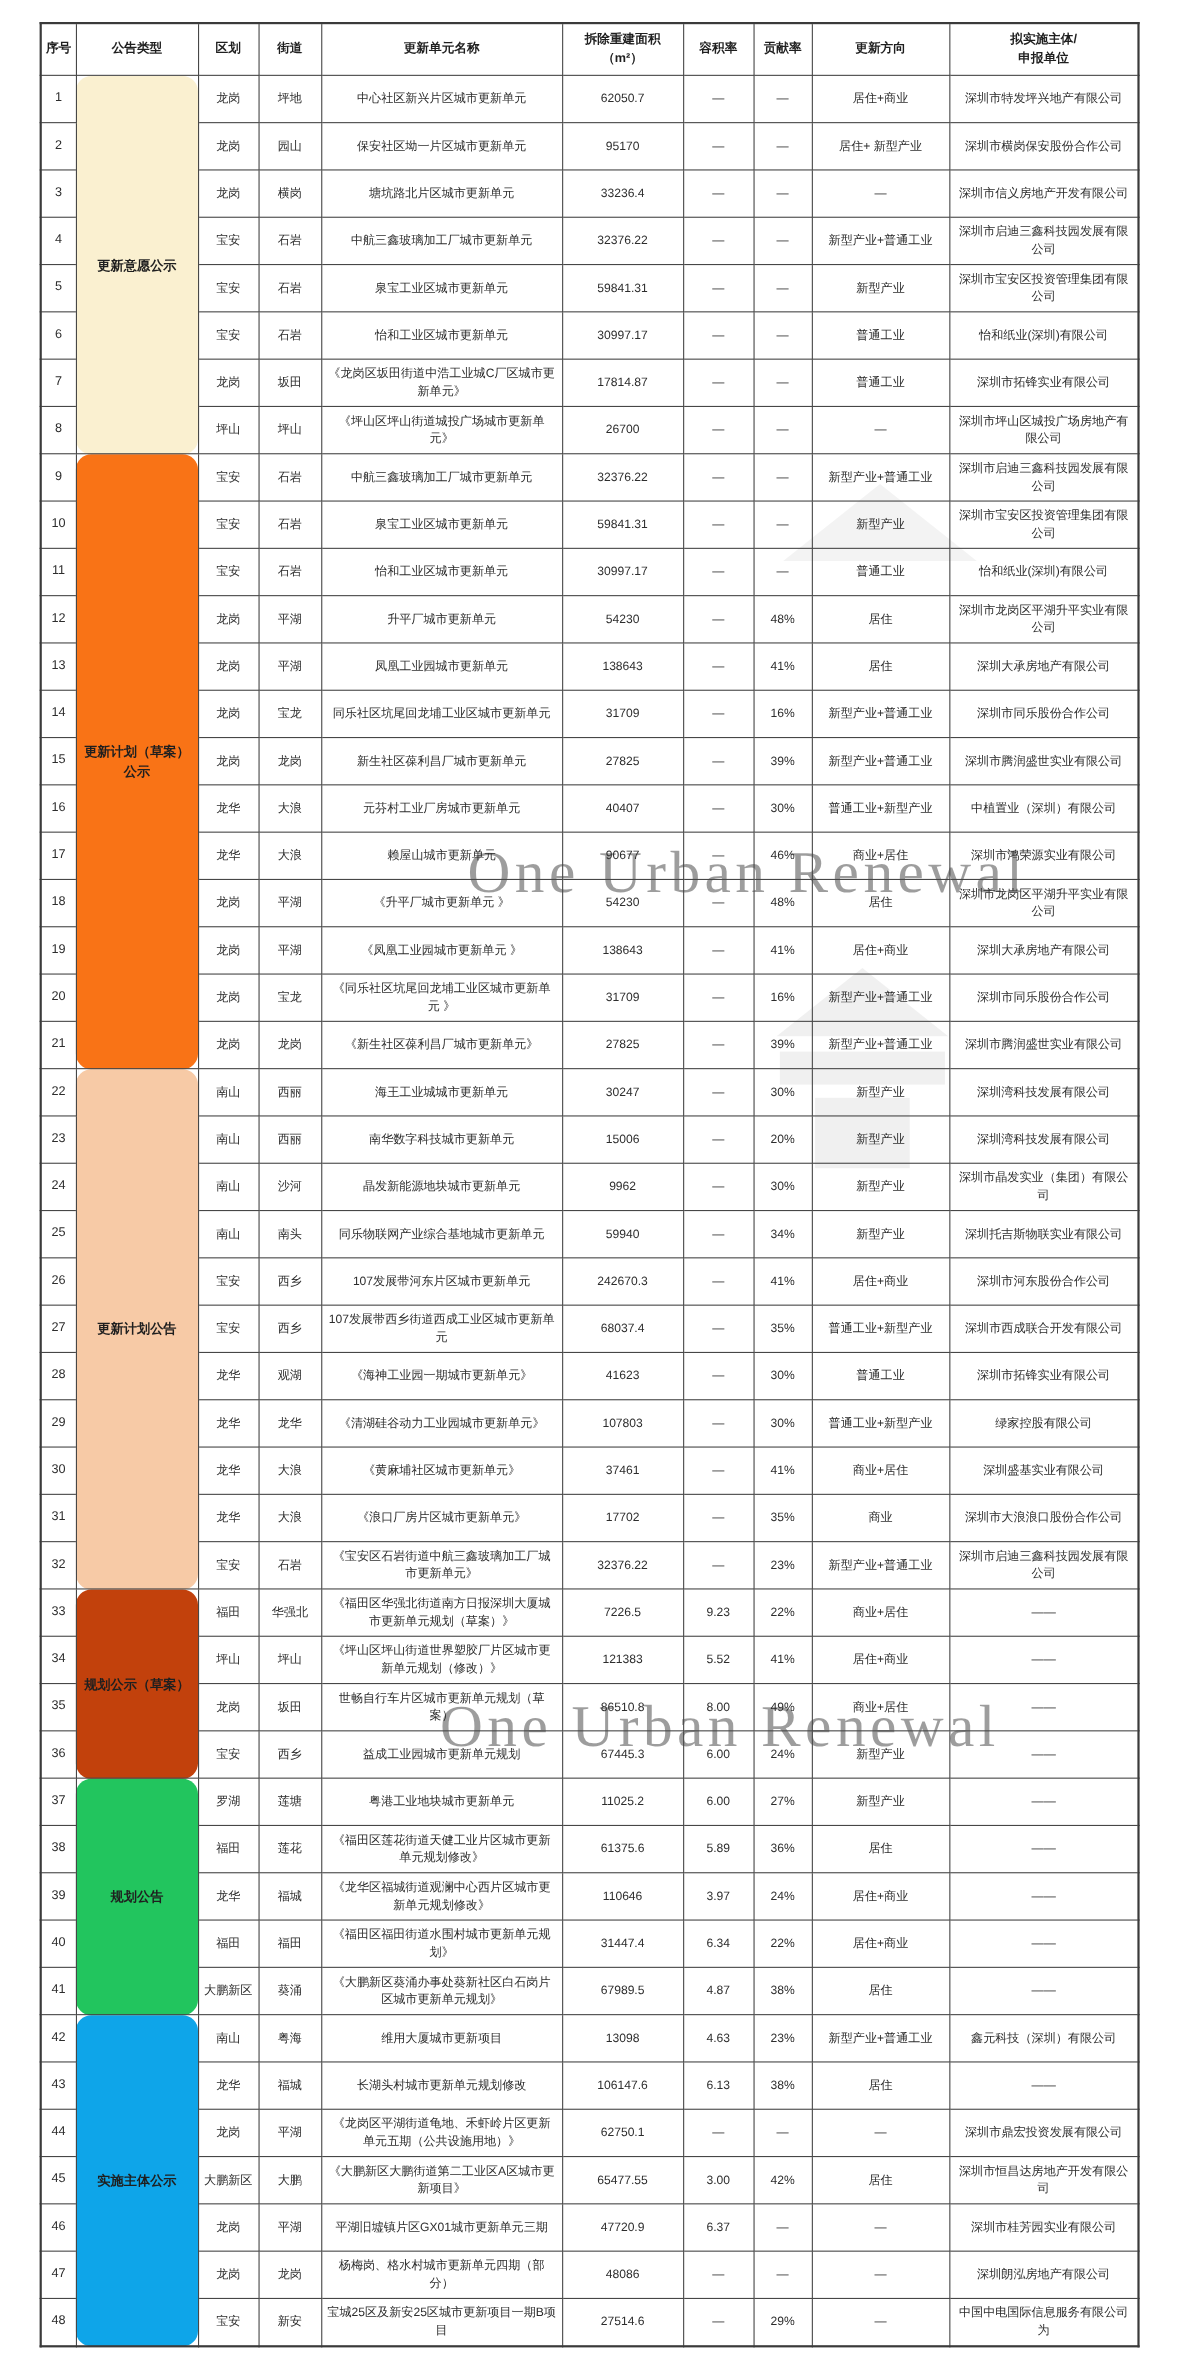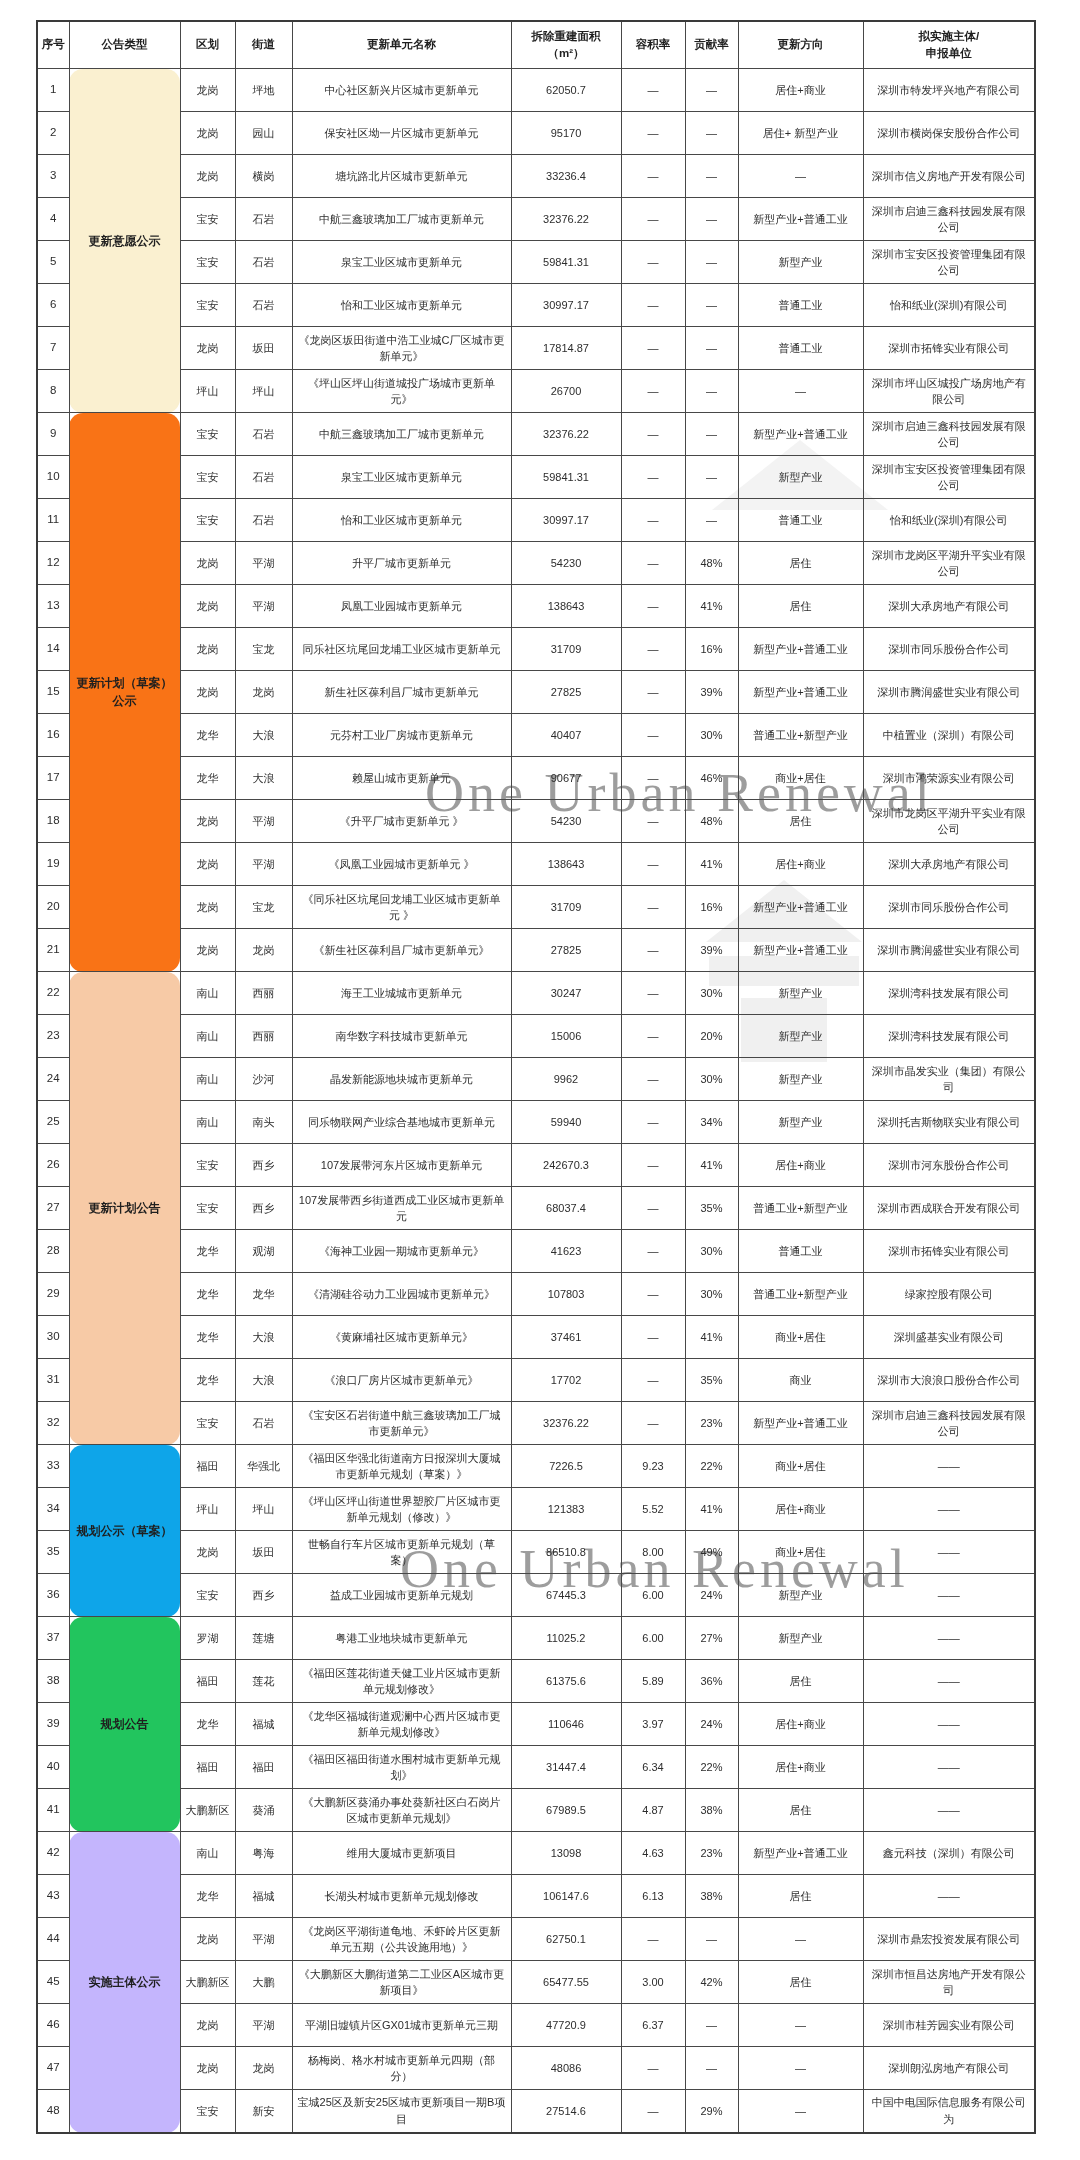--- a/index.html
+++ b/index.html
@@ -444,21 +444,21 @@
         <td>石岩</td>
         <td class="name">《宝安区石岩街道中航三鑫玻璃加工厂城市更新单元》</td>
         <td>32376.22</td>
         <td>—</td>
         <td>23%</td>
         <td>新型产业+普通工业</td>
         <td class="entity">深圳市启迪三鑫科技园发展有限公司</td>
       </tr>
       <tr>
         <td class="num">33</td>
-        <td class="cat" rowspan="4" style="background: #0ea5e9; margin-top: 40px;">规划公示（草案）</td>
+        <td class="cat" rowspan="4" style="background: #c2410c; margin-top: 40px;">规划公示（草案）</td>
         <td>福田</td>
         <td>华强北</td>
         <td class="name">《福田区华强北街道南方日报深圳大厦城市更新单元规划（草案）》</td>
         <td>7226.5</td>
         <td>9.23</td>
         <td>22%</td>
         <td>商业+居住</td>
         <td class="entity">——</td>
       </tr>
       <tr>
@@ -545,21 +545,21 @@
         <td>葵涌</td>
         <td class="name">《大鹏新区葵涌办事处葵新社区白石岗片区城市更新单元规划》</td>
         <td>67989.5</td>
         <td>4.87</td>
         <td>38%</td>
         <td>居住</td>
         <td class="entity">——</td>
       </tr>
       <tr>
         <td class="num">42</td>
-        <td class="cat" rowspan="7" style="background: #c4b5fd;">实施主体公示</td>
+        <td class="cat" rowspan="7" style="background: #0ea5e9;">实施主体公示</td>
         <td>南山</td>
         <td>粤海</td>
         <td class="name">维用大厦城市更新项目</td>
         <td>13098</td>
         <td>4.63</td>
         <td>23%</td>
         <td>新型产业+普通工业</td>
         <td class="entity">鑫元科技（深圳）有限公司</td>
       </tr>
       <tr>

